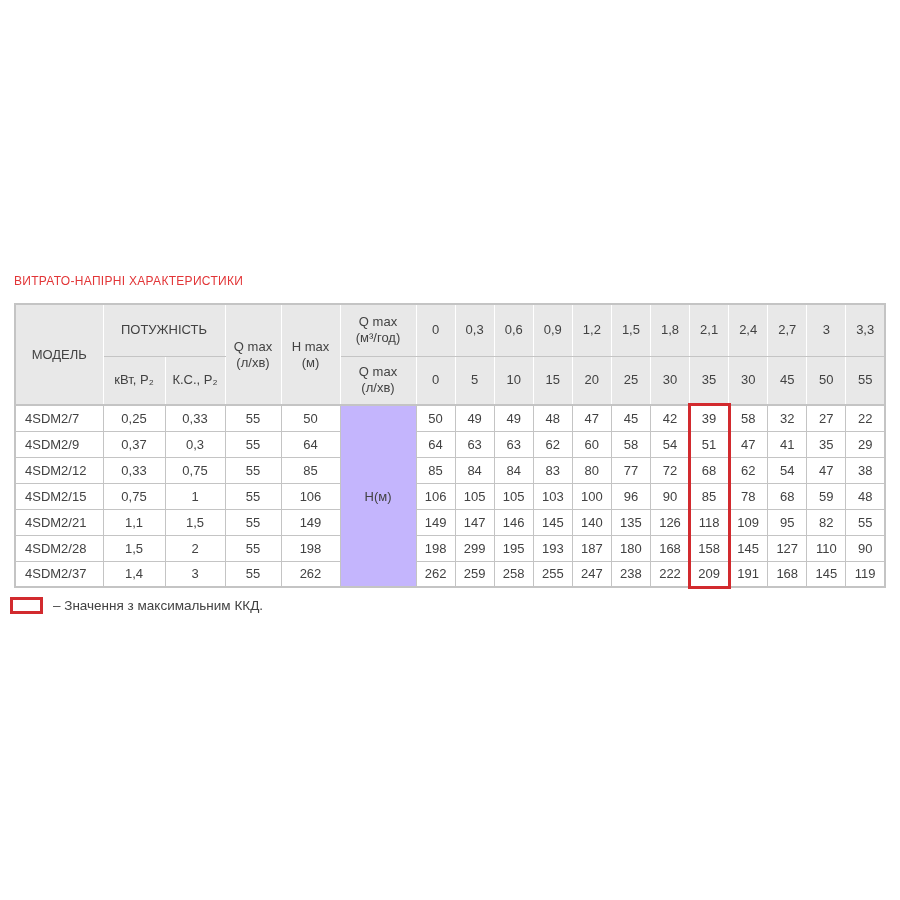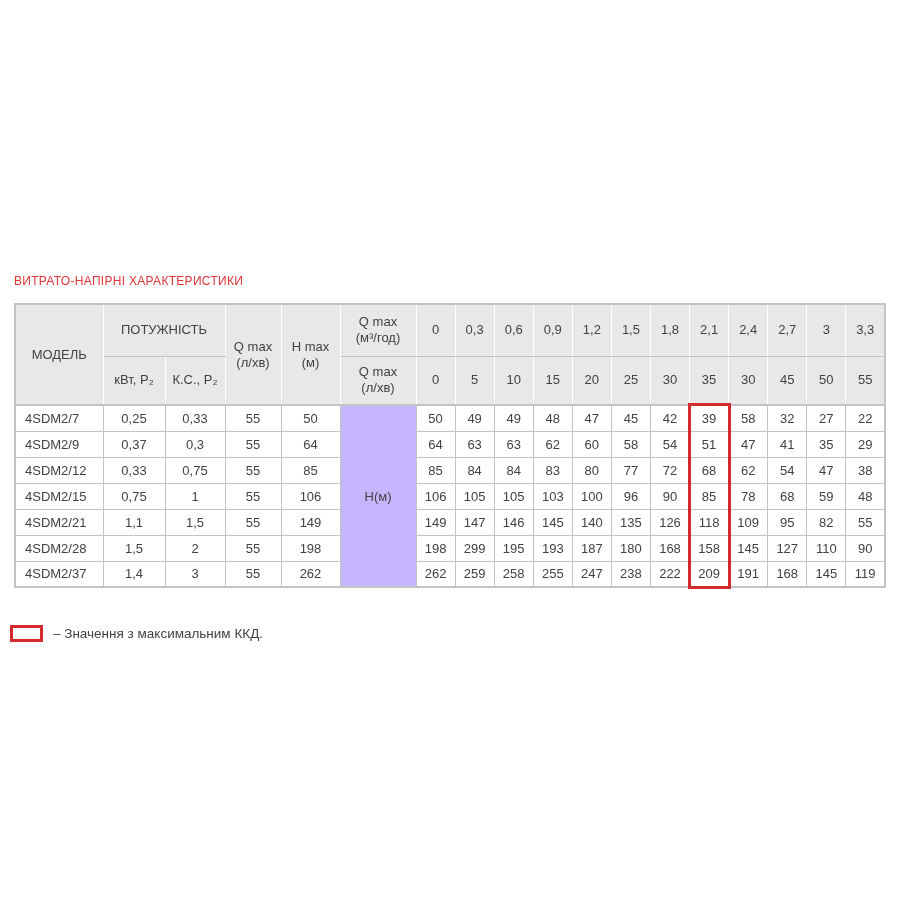--- a/index.html
+++ b/index.html
@@ -73,21 +73,20 @@
     background: transparent;
     pointer-events: none;
     z-index: 5;
   }
   .legend {
     position: absolute;
     left: 10px;
     top: 597px;
     display: flex;
     align-items: center;
-    margin-top: 28px;
   }
   .legend-box {
     width: 33px;
     height: 17px;
     border: 3px solid var(--accent-red);
     background: #ffffff;
     margin-right: 10px;
   }
   .legend-text {
     font-size: 13.5px;

